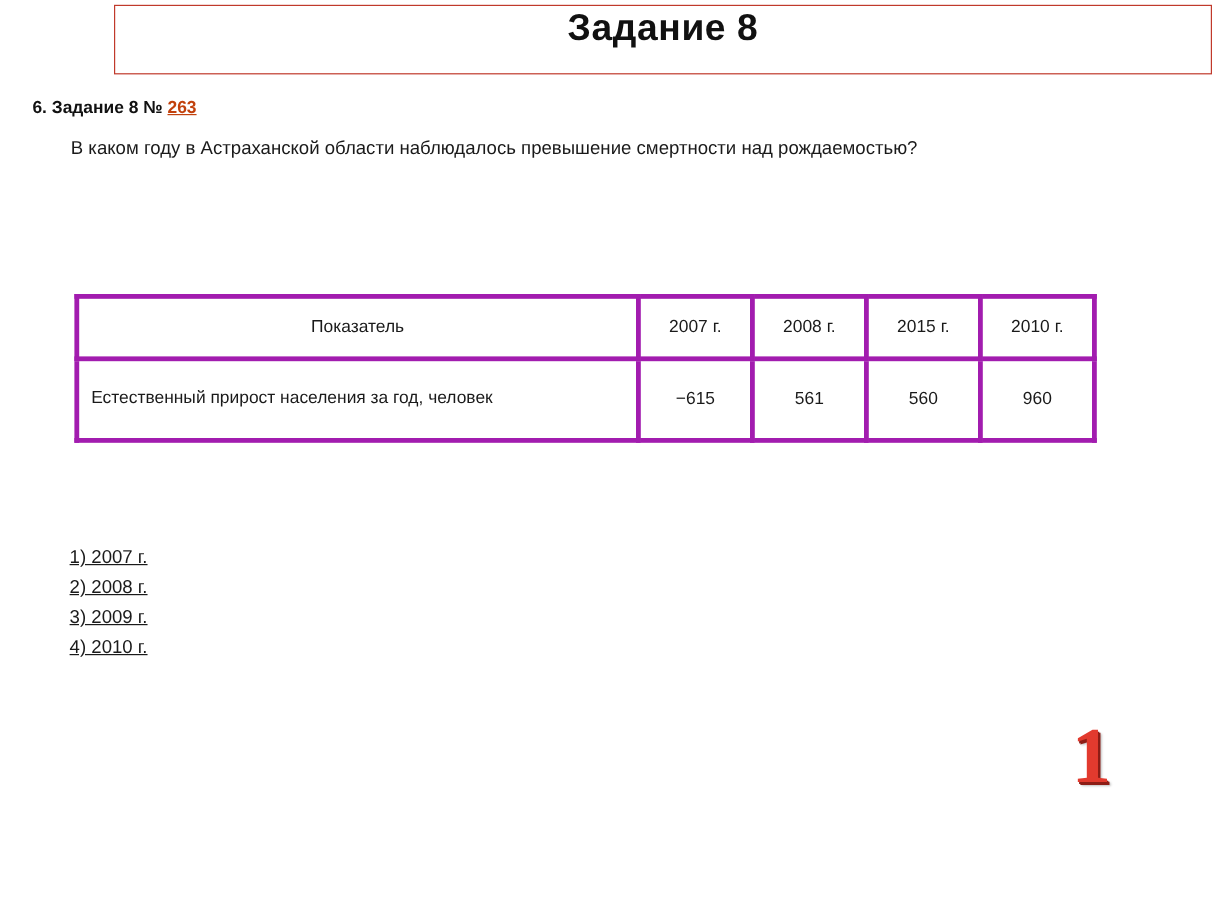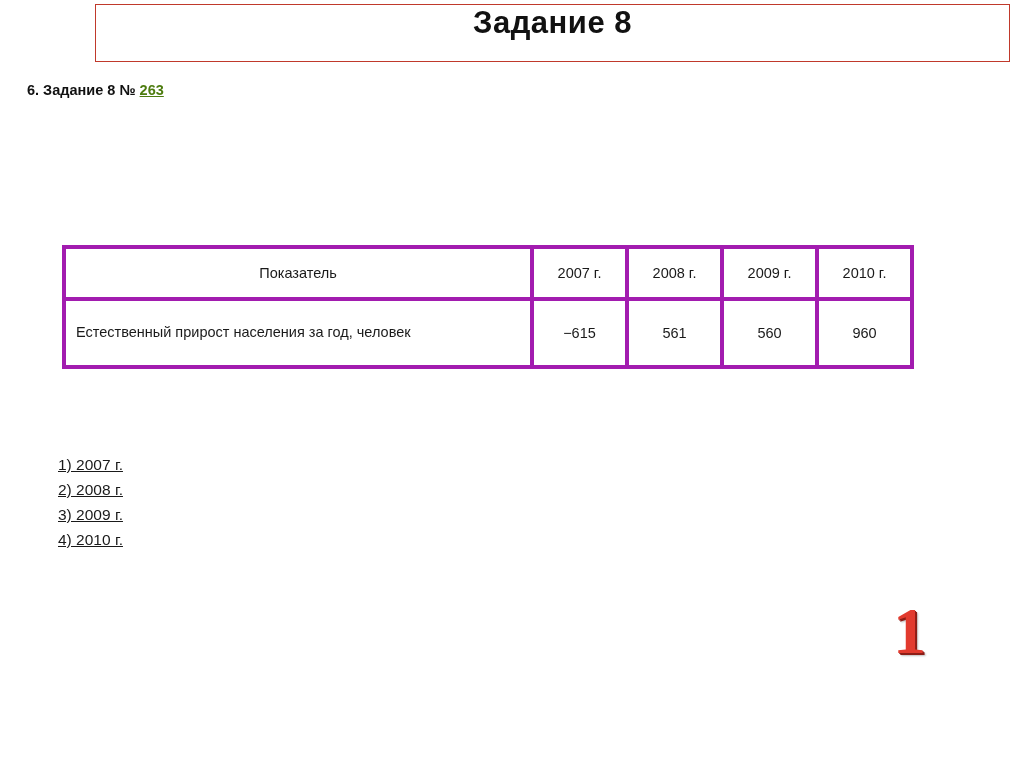--- a/index.html
+++ b/index.html
@@ -46,21 +46,21 @@
   
   .task-header {
     position: absolute;
     left: 27px;
     top: 82px;
     font-size: 14.5px;
     font-weight: bold;
     color: #111111;
   }
   .task-header .task-link {
-    color: #4d7c0f;
+    color: #c2410c;
     text-decoration: underline;
     font-weight: bold;
   }
 
   
   .question {
     position: absolute;
     left: 27px;
     top: 112px;
     width: 928px;
@@ -155,37 +155,38 @@
 <div class="slide">
 
   <div class="title-banner">
     <span class="title-text">Задание 8</span>
   </div>
 
   <div class="task-header">
     <span>6. Задание 8 № </span><a class="task-link" href="#">263</a>
   </div>
 
+  <div class="question">В каком году в Астраханской области наблюдалось превышение смертности над рождаемостью?</div>
 
 
   <div class="data-table-wrap">
     <table class="data-table">
       <colgroup>
         <col class="c-label">
         <col class="c-year">
         <col class="c-year">
         <col class="c-year">
         <col class="c-year">
       </colgroup>
       <thead>
         <tr>
           <th class="param-head">Показатель</th>
           <th>2007 г.</th>
           <th>2008 г.</th>
-          <th>2009 г.</th>
+          <th>2015 г.</th>
           <th>2010 г.</th>
         </tr>
       </thead>
       <tbody>
         <tr>
           <td class="row-label">Естественный прирост населения за год, человек</td>
           <td class="value">−615</td>
           <td class="value">561</td>
           <td class="value">560</td>
           <td class="value">960</td>

